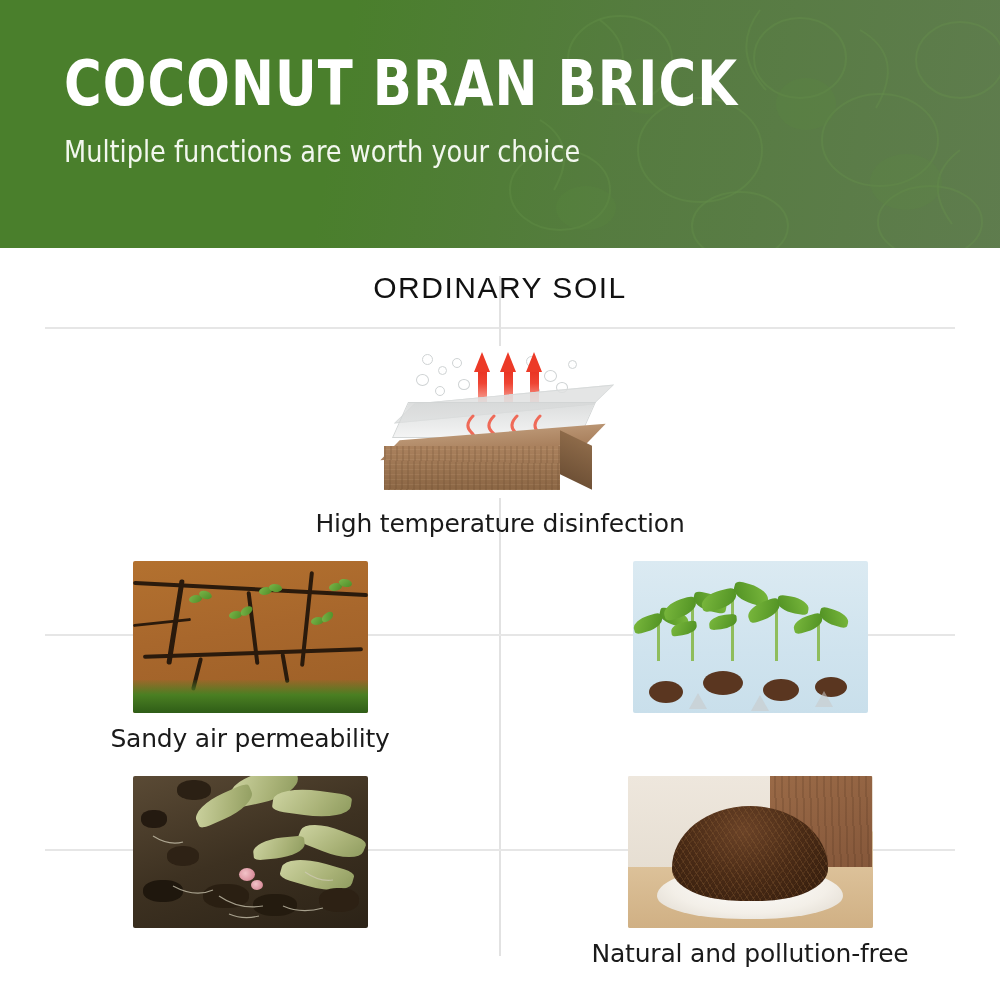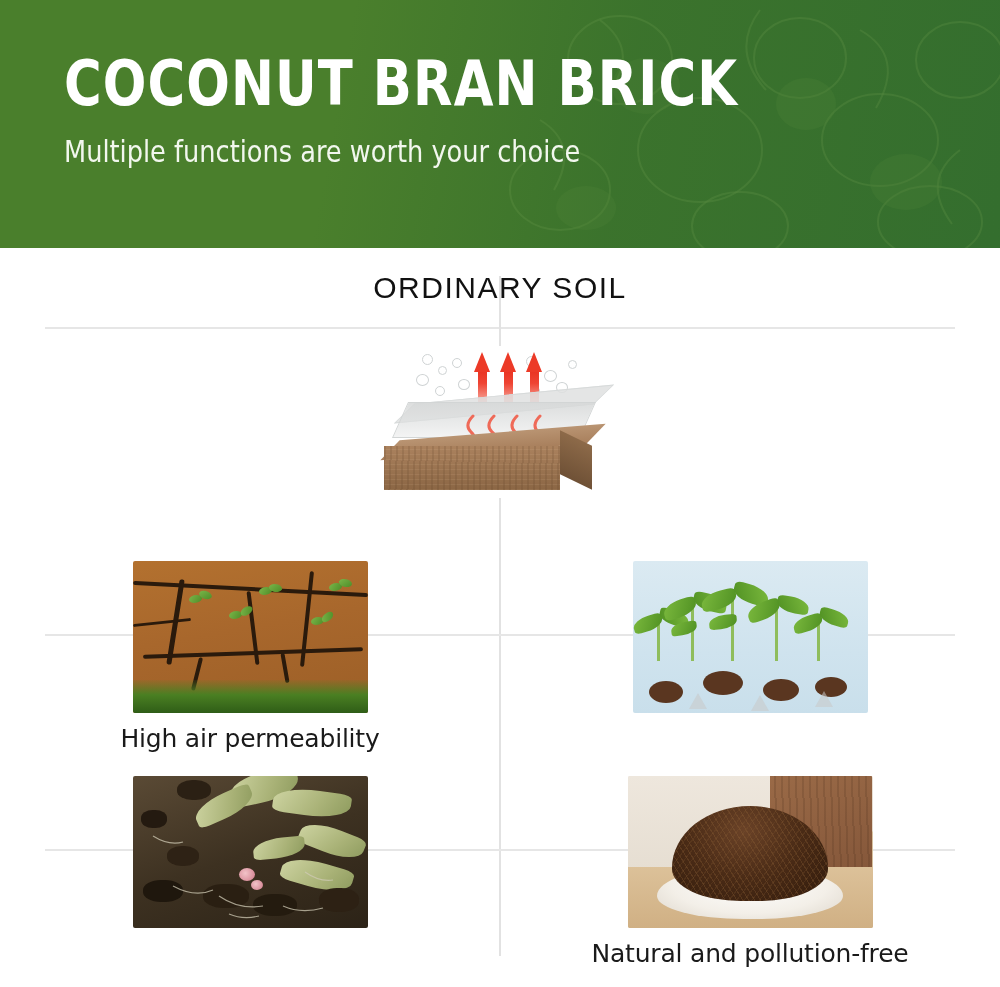--- a/index.html
+++ b/index.html
@@ -7,21 +7,21 @@
     width:1000px;height:987px;
     background:#ffffff;
     font-family:"Liberation Sans", sans-serif;
     overflow:hidden;
   }
   .page{position:relative;width:1000px;height:987px;background:#fff;}
 
   
   .banner{
     position:absolute;left:0;top:0;width:1000px;height:248px;
-    background:#14532d;
+    background:#737373;
     overflow:hidden;
   }
   .banner-texture{position:absolute;inset:0;opacity:.55;}
   .banner-shade{
     position:absolute;inset:0;
     background:linear-gradient(100deg,#4a7f2c 0%,#4a7f2c 34%,rgba(74,127,44,.72) 62%,rgba(78,132,47,.55) 100%);
   }
   .banner-text{position:absolute;left:64px;top:48px;}
   .banner-title{
     font-family:"Liberation Sans Narrow","DejaVu Sans Condensed","Liberation Sans",sans-serif;
@@ -255,20 +255,21 @@
                 <path d="M72 34 q9 -8 2 -14 q-7 -7 2 -16"></path>
               </g>
             </svg>
 
             <div class="brick-top"></div>
             <div class="brick-side"></div>
             <div class="brick-front">
               <div class="brick-grain"></div>
             </div>
           </div>
+          <div class="caption">High temperature disinfection</div>
         </div>
       </div>
 
       <div class="hrule" style="top:306px"></div>
 
       <div class="row">
 
         <div class="cell">
           <div class="thumb img-dry">
             <div class="crack" style="left:0;top:26px;width:235px;height:4px;transform:rotate(3deg)"></div>
@@ -294,21 +295,21 @@
             <div class="sprout" style="left:178px;top:52px">
                 <span style="left:0;top:4px"></span>
                 <span style="left:10px;top:0;transform:rotate(-30deg)"></span>
               </div>
             <div class="sprout" style="left:196px;top:18px">
                 <span style="left:0;top:4px"></span>
                 <span style="left:10px;top:0;transform:rotate(22deg)"></span>
               </div>
             <div class="dry-grass"></div>
           </div>
-          <div class="caption">High air permeability</div>
+          <div class="caption">Sandy air permeability</div>
         </div>
 
         <div class="cell">
           <div class="thumb img-seed">
             <div class="plant" style="left:14px;bottom:34%">
               <div class="stem" style="left:10px;height:46px"></div>
               <div class="leaf" style="left:-14px;bottom:30px;width:30px;height:15px;transform:rotate(-16deg)"></div>
               <div class="leaf" style="left:12px;bottom:36px;width:30px;height:15px;transform:rotate(14deg) scaleX(-1)"></div>
             </div>
             <div class="plant" style="left:48px;bottom:34%">

